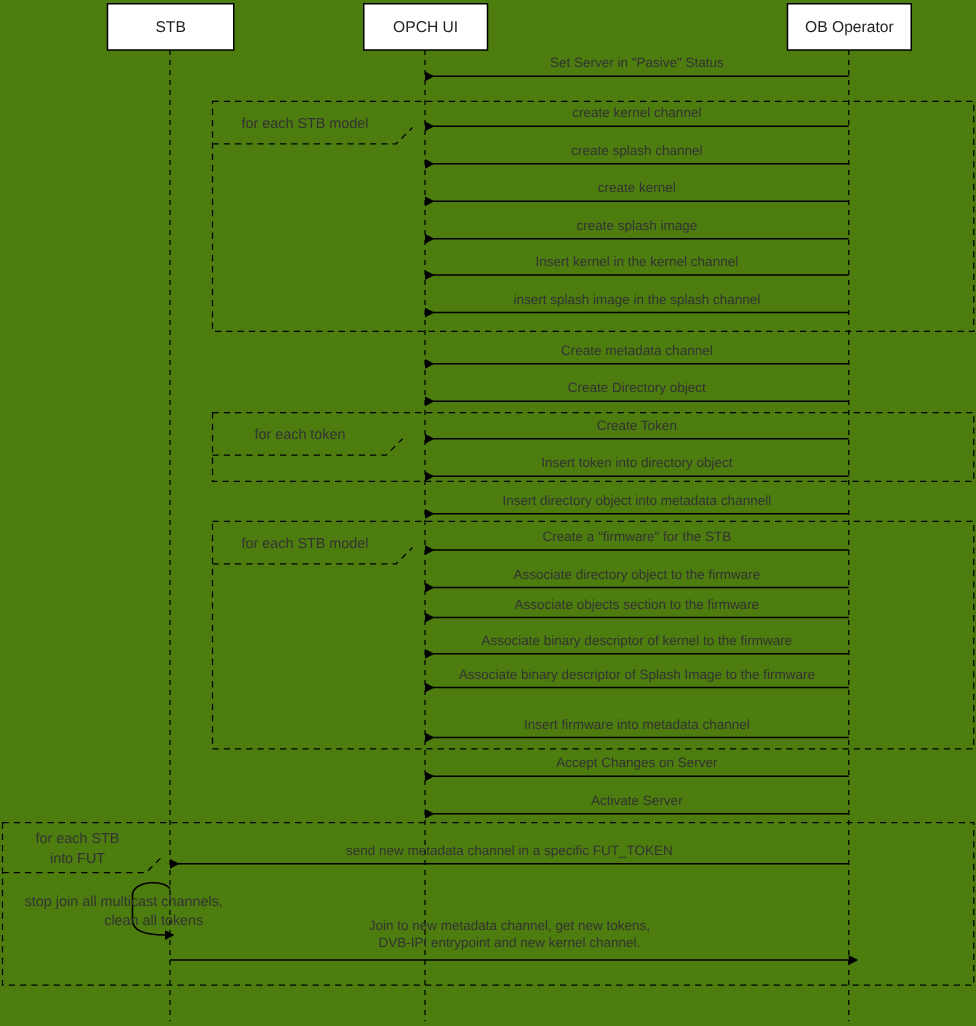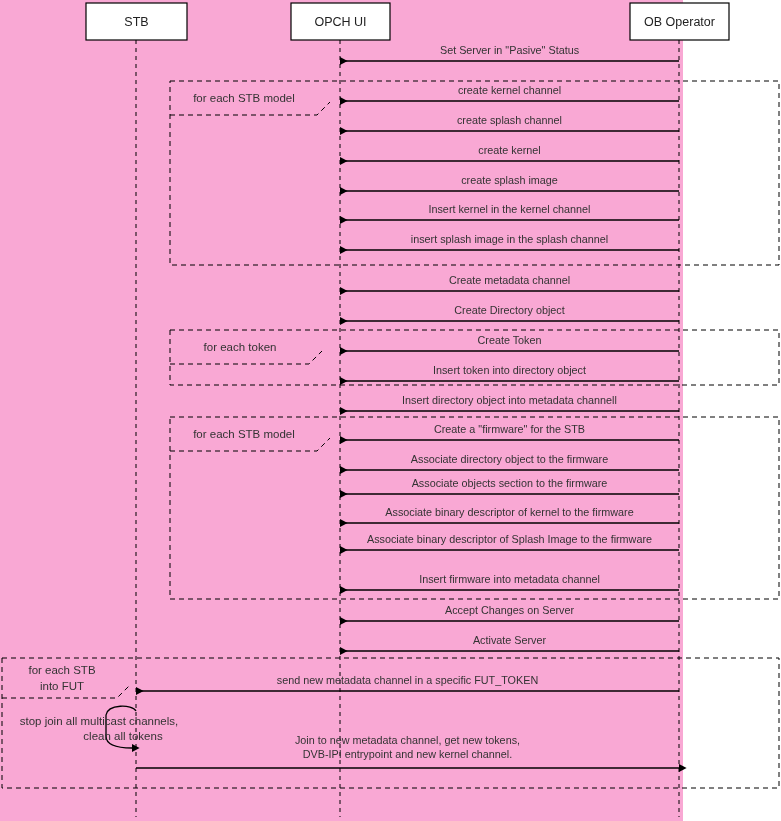--- a/index.html
+++ b/index.html
@@ -2,23 +2,23 @@
 <html><head>
 <meta charset="utf-8">
 <style>
   html, body {
     margin: 0;
     padding: 0;
     background: #ffffff;
   }
   #diagram-root {
     position: relative;
-    width: 683px;
+    width: 781px;
     height: 821px;
-    background: #f9a8d4;
+    background: #4d7c0f;
     font-family: "Liberation Sans", sans-serif;
   }
   svg#seq {
     display: block;
     width: 781px;
     height: 821px;
   }
   .lifeline-box {
     fill: #ffffff;
     stroke: #000000;

